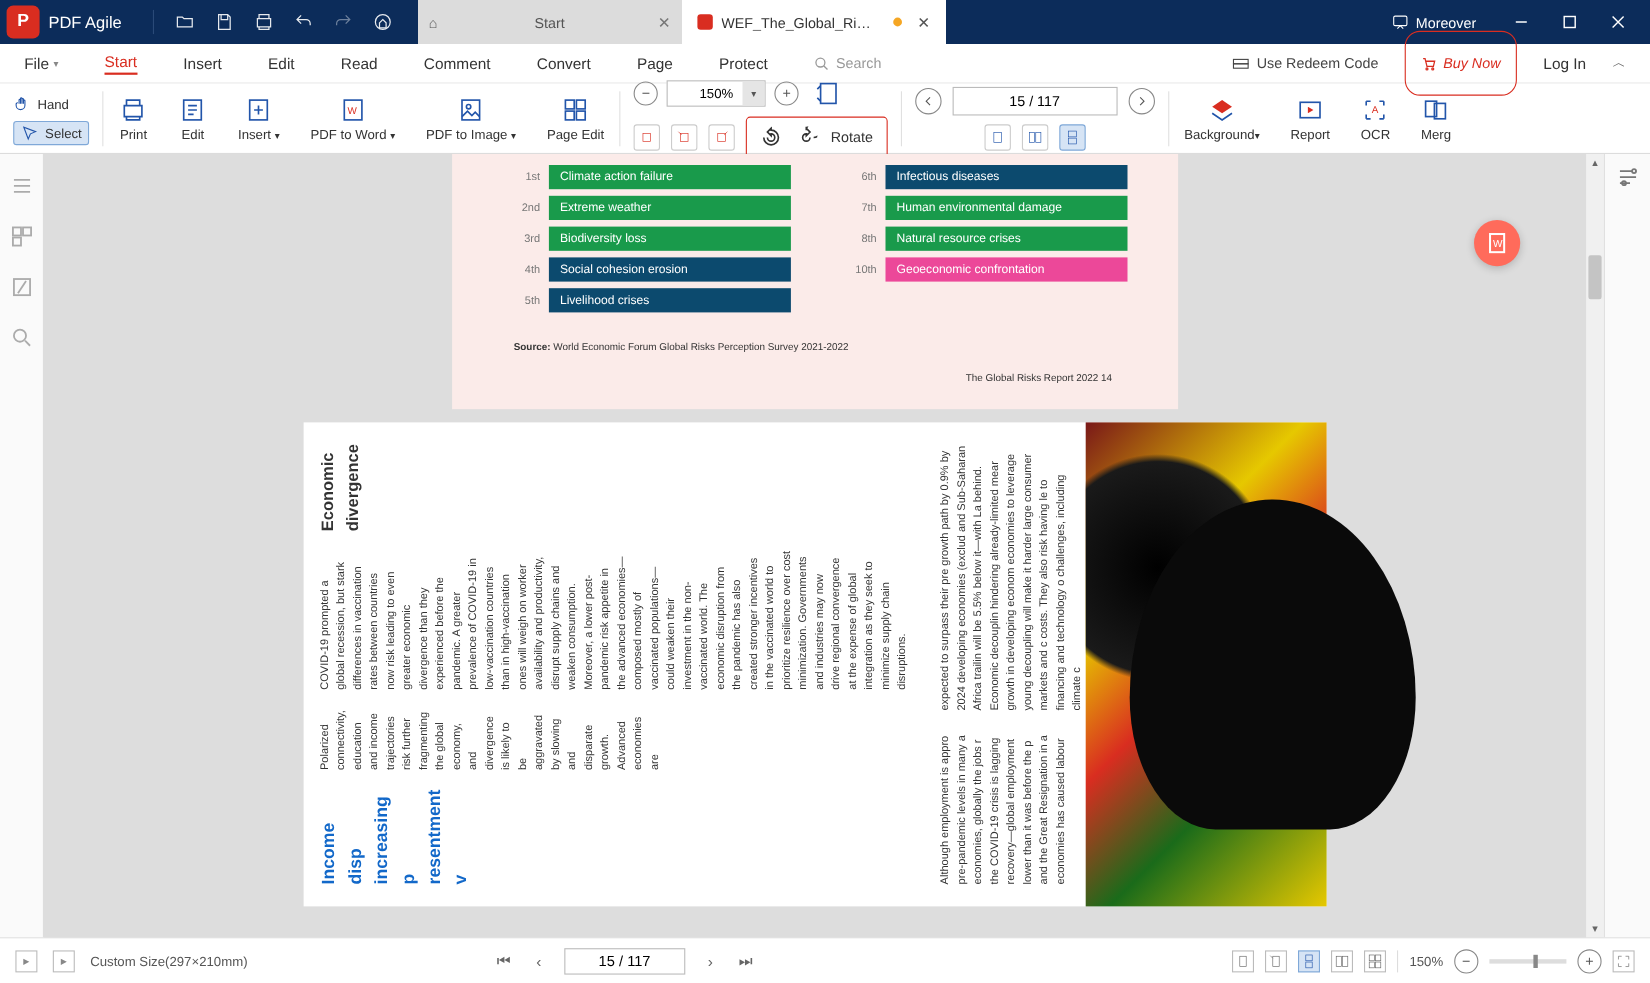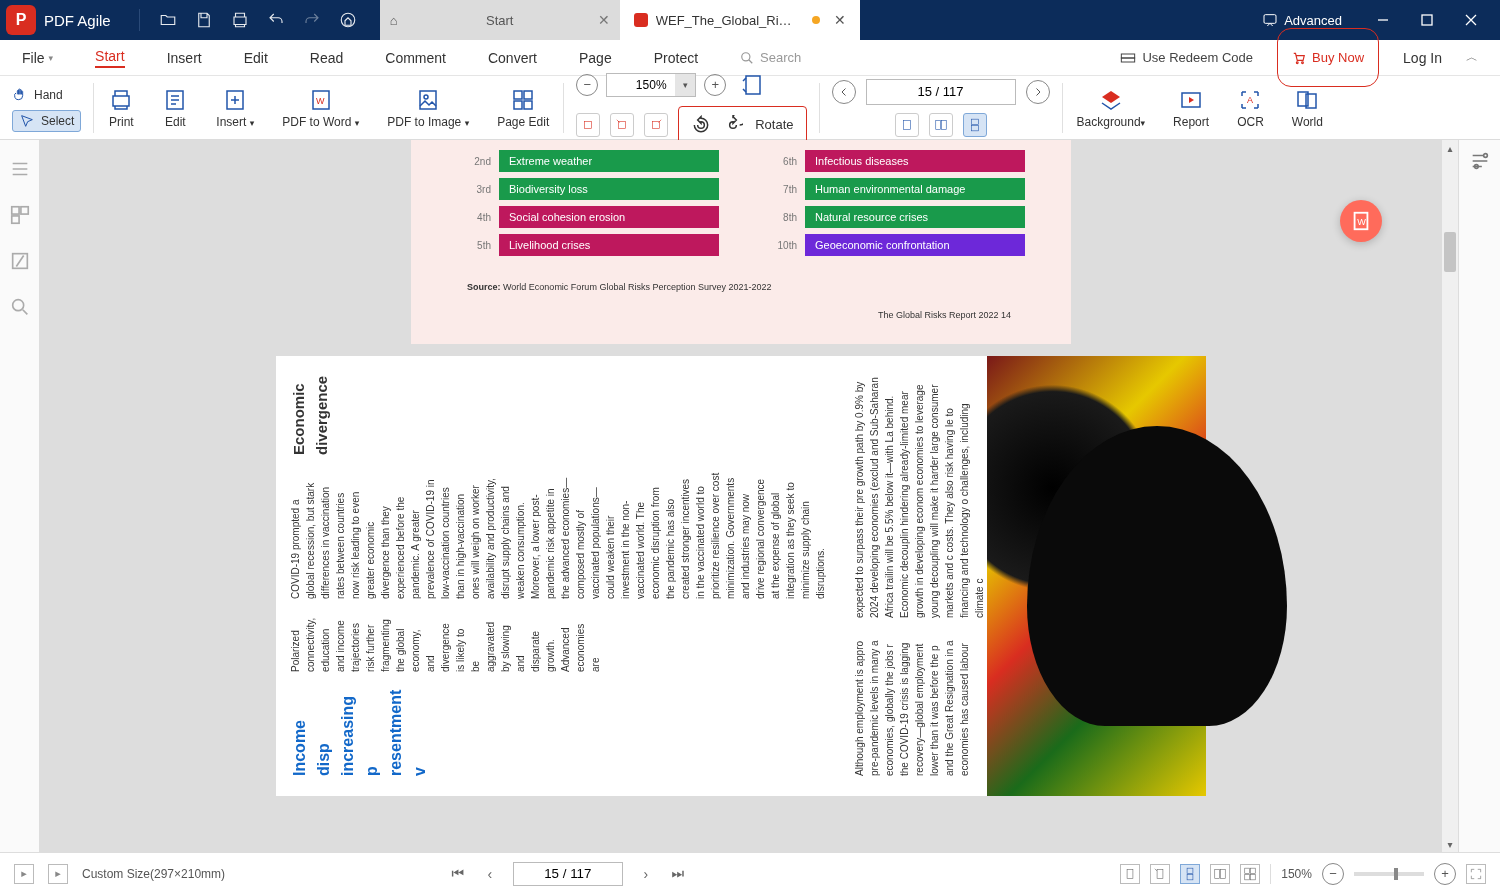--- a/index.html
+++ b/index.html
@@ -24,21 +24,21 @@
 .feedback { font-size:13px; display:flex;align-items:center;gap:6px;margin-right:18px;}
 .win-btn{width:42px;height:40px;display:flex;align-items:center;justify-content:center;cursor:pointer;}
 .win-btn svg{stroke:#fff;fill:none;stroke-width:1.3;width:14px;height:14px;}
 
 
 .menubar { height: 36px; background:#fff; display:flex; align-items:center; padding:0 22px; border-bottom:1px solid #e5e5e5; font-size:14px; color:#333; gap:42px;}
 .menubar .mitem{cursor:pointer;display:flex;align-items:center;gap:4px;}
 .menubar .active{color:#d92d20;border-bottom:2px solid #d92d20;padding-bottom:2px;}
 .menubar .right{margin-left:auto;display:flex;align-items:center;gap:24px;}
 .redeem{display:flex;align-items:center;gap:6px;font-size:13px;color:#444;}
-.buynow{border:1.5px solid #d92d20;border-radius:14px;padding:21px 14px;color:#d92d20;font-size:13px;display:flex;align-items:center;gap:6px;}
+.buynow{border:1.5px solid #d92d20;border-radius:14px;padding:21px 14px;color:#d92d20;font-size:13px;display:flex;align-items:center;gap:6px;font-style:italic;}
 .search-box{display:flex;align-items:center;gap:6px;color:#999;font-size:13px;}
 
 
 .ribbon{height:64px;background:#fff;display:flex;align-items:center;border-bottom:1px solid #dcdcdc;}
 .rgroup{display:flex;flex-direction:column;align-items:center;justify-content:center;height:100%;padding:0 14px;font-size:12px;color:#333;}
 .rgroup .lbl{margin-top:2px;}
 .sep-v{width:1px;height:50px;background:#e0e0e0;}
 .tool-mini{display:flex;flex-direction:column;gap:4px;padding:0 12px;font-size:12px;color:#333;}
 .tool-mini .row{display:flex;align-items:center;gap:6px;height:22px;}
 .big-ic{width:26px;height:26px;display:flex;align-items:center;justify-content:center;}
@@ -65,23 +65,23 @@
 .scrollbar-v .arr{width:16px;height:16px;display:flex;align-items:center;justify-content:center;font-size:10px;color:#666;}
 
 
 .page1{background:#fbebe9;margin:0 auto;width:660px;padding:10px 0 24px;position:relative;}
 .risk-table{margin-left:56px;}
 .risk-row{display:flex;align-items:center;margin-bottom:6px;font-size:10px;color:#777;}
 .risk-rank{width:32px;text-align:right;padding-right:8px;}
 .risk-bar{width:220px;height:22px;color:#fff;font-size:11px;display:flex;align-items:center;padding-left:10px;}
 .col2{margin-left:54px;}
 .green{background:#199a4b;}
-.red{background:#be185d;}
+.red{background:#0c4a6e;}
 .blue{background:#1976d2;}
-.orange{background:#6d28d9;}
+.orange{background:#ec4899;}
 .src{font-size:9px;color:#333;margin:20px 17px 0 56px;}
 .pgfoot{font-size:9px;color:#333;text-align:right;margin:18px 60px 0 0;}
 
 .page2{background:#fff;margin:12px auto 0;width:930px;height:440px;position:relative;display:flex;}
 .page2 .textcol{writing-mode:vertical-rl;transform:rotate(180deg);padding:20px 12px;font-size:10px;color:#333;line-height:1.5;display:flex;gap:18px;}
 .page2 .title-v{font-weight:bold;font-size:15px;}
 .page2 .highlight{color:#1268c9;font-weight:bold;font-size:16px;}
 .page2 .photo{width:400px;height:100%;margin-left:auto;background:
   radial-gradient(circle at 30% 30%,#000 0%,#1a1a1a 28%,transparent 30%),
   linear-gradient(135deg,#7a1818 0%,#e6c800 30%,#d92d20 50%,#1a6b1a 70%,#e6c800 100%);
@@ -150,21 +150,21 @@
       <span class="x">✕</span>
     </div>
   </div>
 
   <div class="tb-right">
     <div class="feedback">
       <svg width="16" height="16" viewBox="0 0 24 24" stroke="#fff" fill="none" stroke-width="1.5">
           <rect x="3" y="4" width="18" height="13" rx="2"></rect>
           <path d="M8 21l4-4 4 4"></path>
         </svg>
-      <span>Advanced</span>
+      <span>Moreover</span>
     </div>
     <div class="win-btn">
         <svg viewBox="0 0 14 14">
           <path d="M2 7h10"></path>
         </svg>
       </div>
     <div class="win-btn">
         <svg viewBox="0 0 14 14">
           <rect x="2" y="2" width="10" height="10"></rect>
         </svg>
@@ -401,21 +401,21 @@
       </div>
       <span class="lbl">OCR</span>
     </div>
   <div class="rgroup" style="padding-right:4px">
       <div class="big-ic">
         <svg viewBox="0 0 24 24">
           <rect x="3" y="4" width="10" height="14"></rect>
           <rect x="11" y="6" width="10" height="14"></rect>
         </svg>
       </div>
-      <span class="lbl">World</span>
+      <span class="lbl">Merg</span>
     </div>
 </div>
 
 <div class="main">
   <div class="leftbar">
     <div class="lic"><svg viewBox="0 0 24 24" stroke="#777" fill="none" stroke-width="1.8">
           <path d="M4 6h16M4 12h16M4 18h16"></path>
         </svg></div>
     <div class="lic"><svg viewBox="0 0 24 24" stroke="#777" fill="none" stroke-width="1.8">
           <rect x="3" y="3" width="8" height="8"></rect>
@@ -437,20 +437,24 @@
         <svg viewBox="0 0 24 24">
           <rect x="5" y="3" width="14" height="18"></rect>
           <text x="8" y="16" font-size="10" fill="#fff" stroke="none">W</text>
         </svg>
       </div>
 
     <div class="page1">
       <div style="display:flex">
         <div class="risk-table" id="risks-left">
             <div class="risk-row">
+              <div class="risk-rank">1st</div>
+              <div class="risk-bar green">Climate action failure</div>
+            </div>
+            <div class="risk-row">
               <div class="risk-rank">2nd</div>
               <div class="risk-bar green">Extreme weather</div>
             </div>
             <div class="risk-row">
               <div class="risk-rank">3rd</div>
               <div class="risk-bar green">Biodiversity loss</div>
             </div>
             <div class="risk-row">
               <div class="risk-rank">4th</div>
               <div class="risk-bar red">Social cohesion erosion</div>

